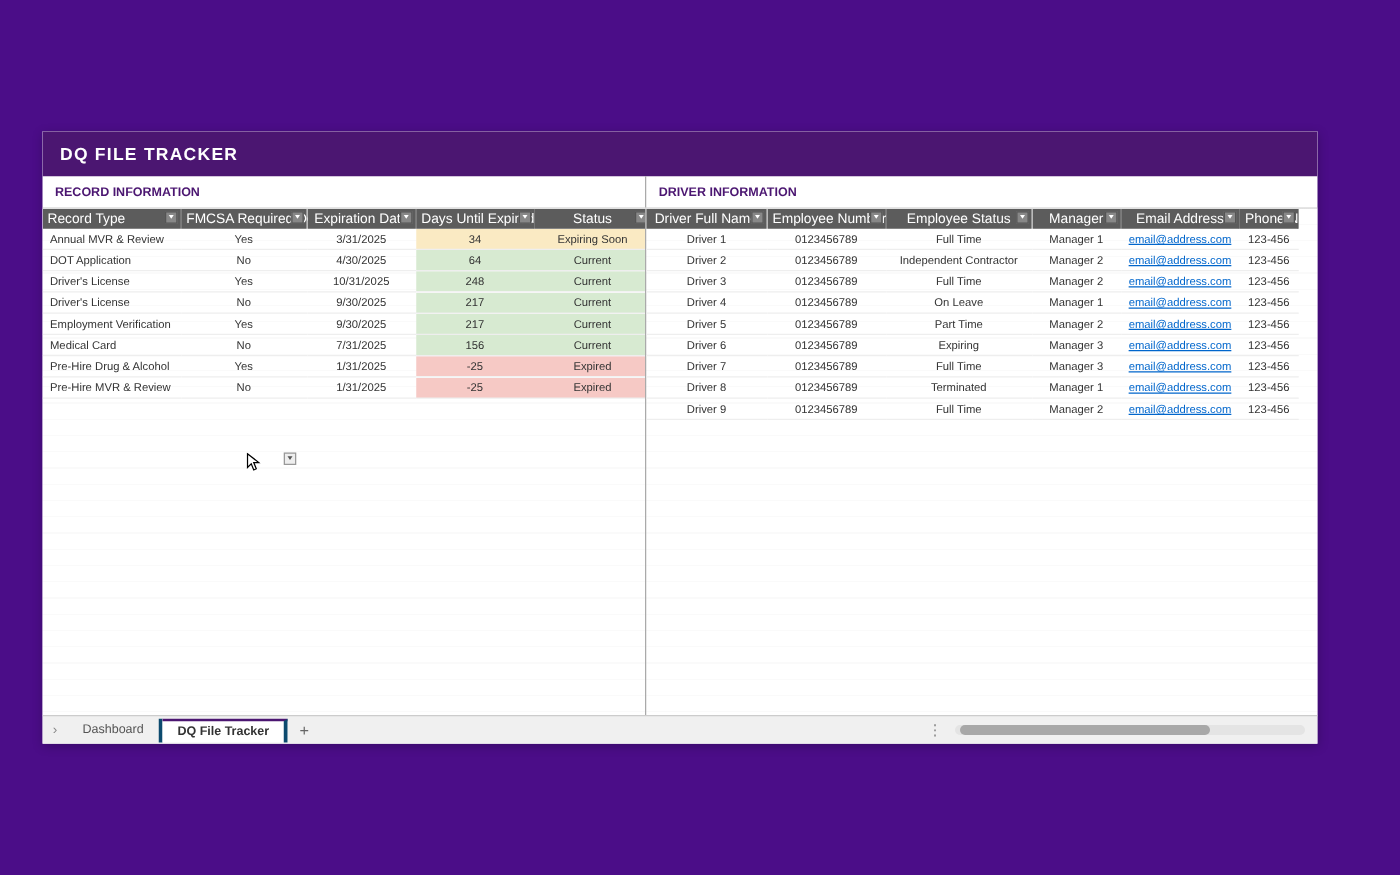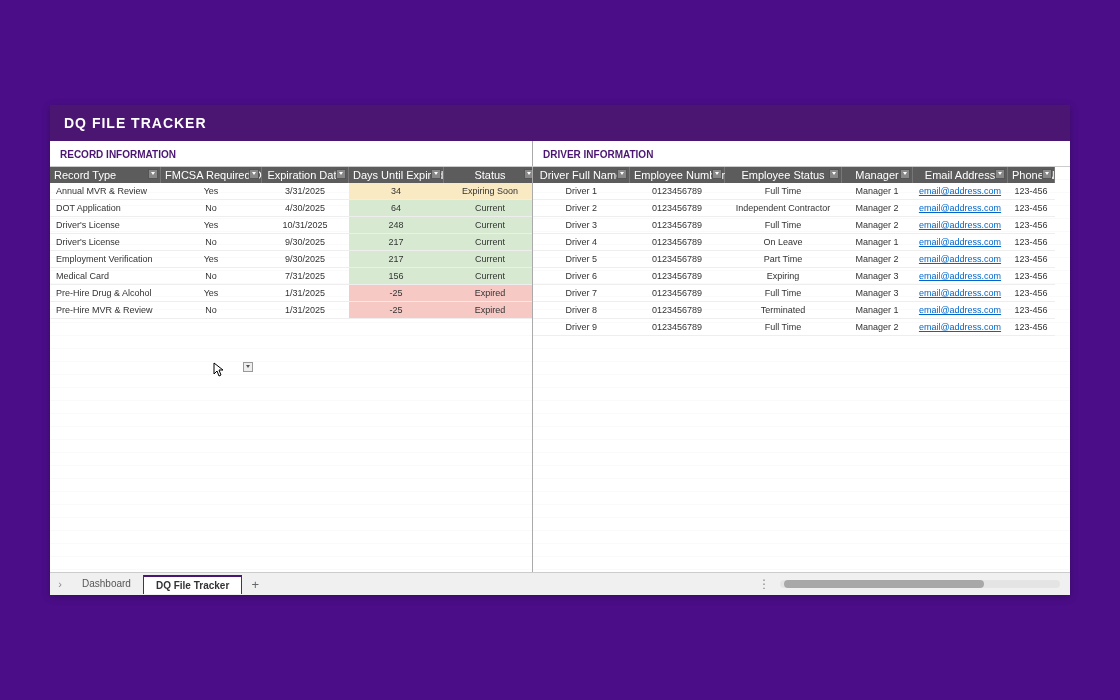--- a/index.html
+++ b/index.html
@@ -6,21 +6,21 @@
     margin: 0;
     padding: 0;
     width: 1120px;
     height: 700px;
     background: #4b0d88;
     font-family: Arial, Helvetica, sans-serif;
     overflow: hidden;
   }
   .window {
     position: absolute;
-    left: 50px;
+    left: 34px;
     top: 105px;
     width: 1020px;
     height: 490px;
     background: #fff;
     box-shadow: 0 2px 8px rgba(0,0,0,0.25);
     display: flex;
     flex-direction: column;
     overflow: hidden;
   }
   .content-scroll {
@@ -183,21 +183,21 @@
   .sheet-bar .nav-arrow {
     width: 20px;
     text-align: center;
     cursor: pointer;
     color: #888;
     font-size: 11px;
   }
   .sheet-tab {
     padding: 3px 12px;
     cursor: pointer;
-    border-right: 1px solid #0c4a6e;
+    border-right: 3px solid #0c4a6e;
   }
   .sheet-tab.active {
     background: #fff;
     border-top: 2px solid #4b1671;
     font-weight: bold;
     color: #333;
   }
   .add-sheet {
     width: 26px;
     text-align: center;

